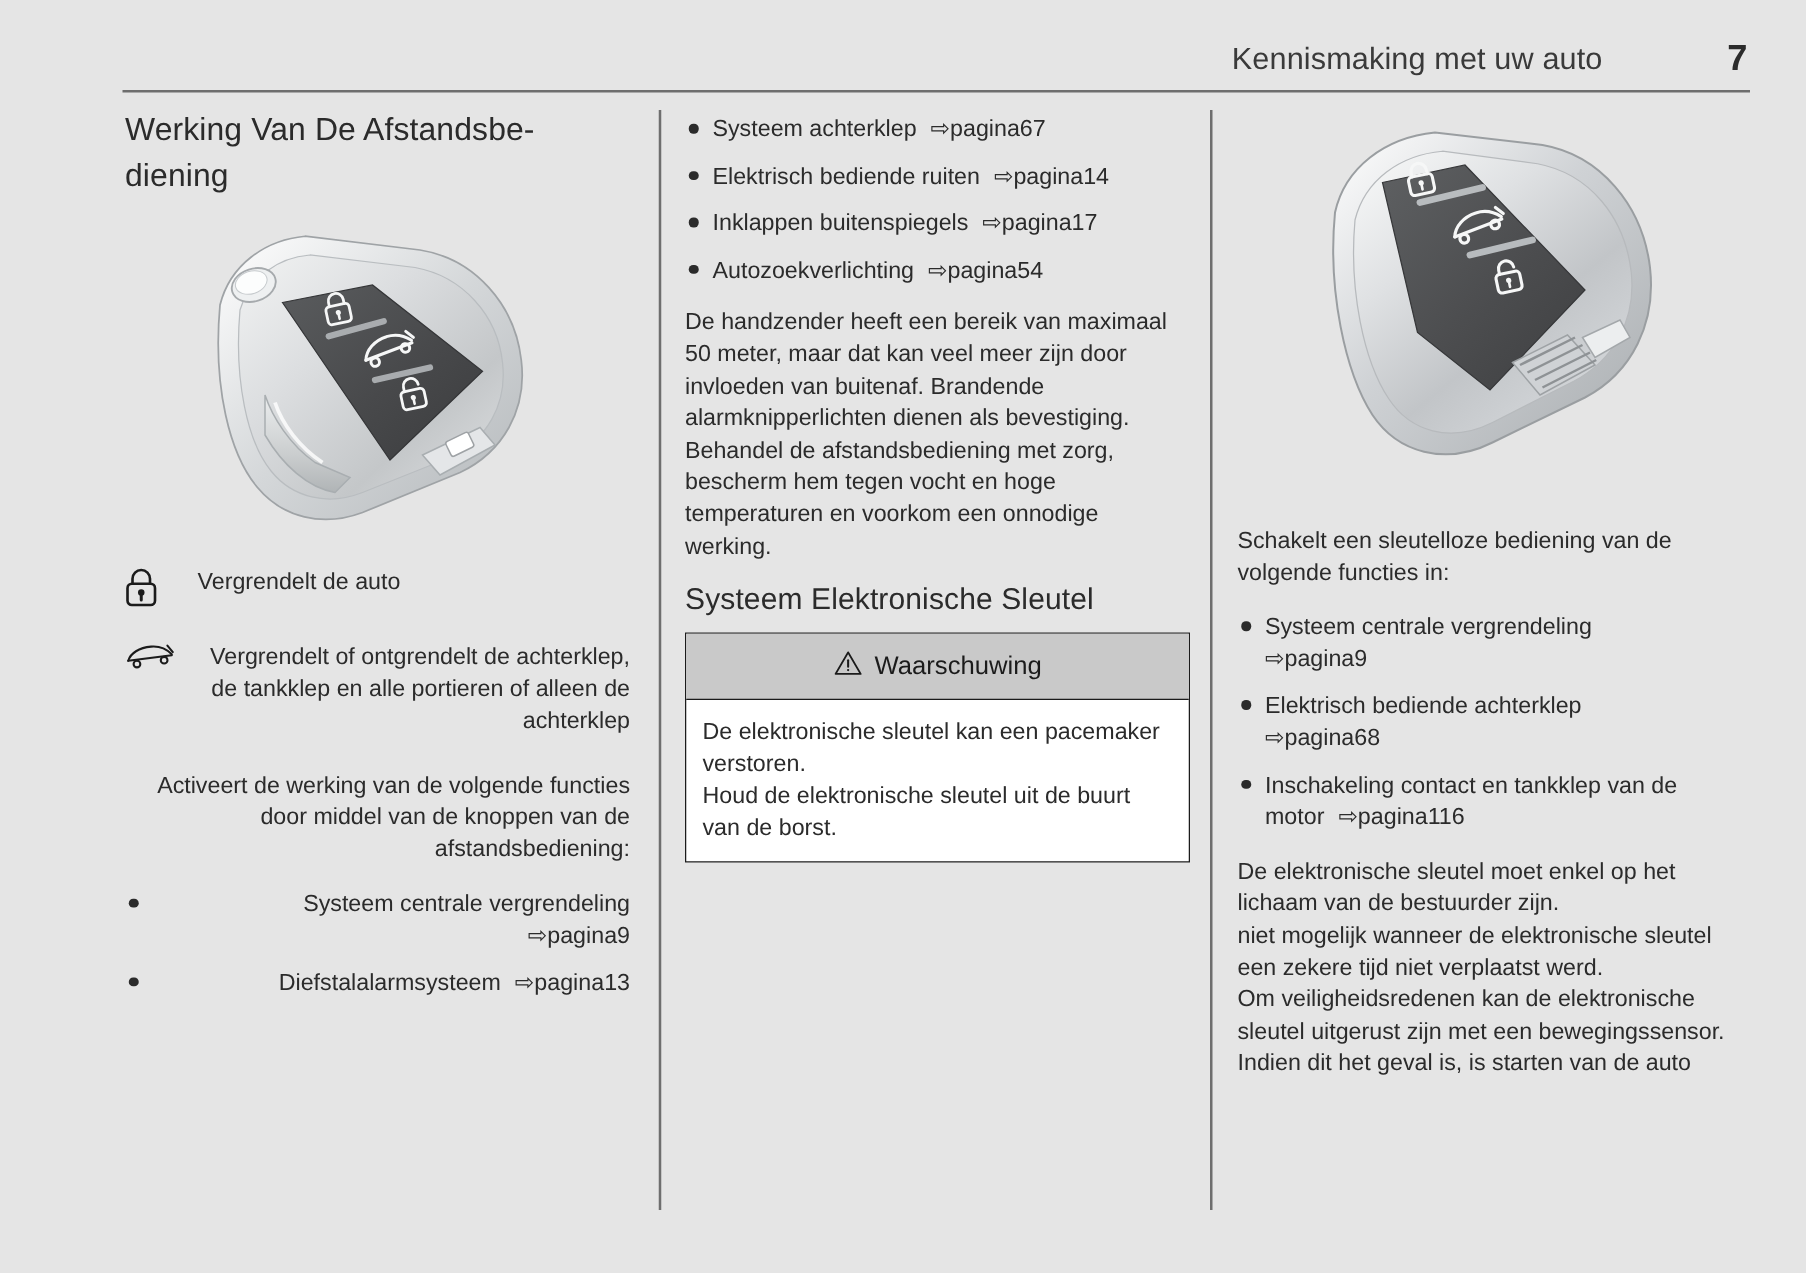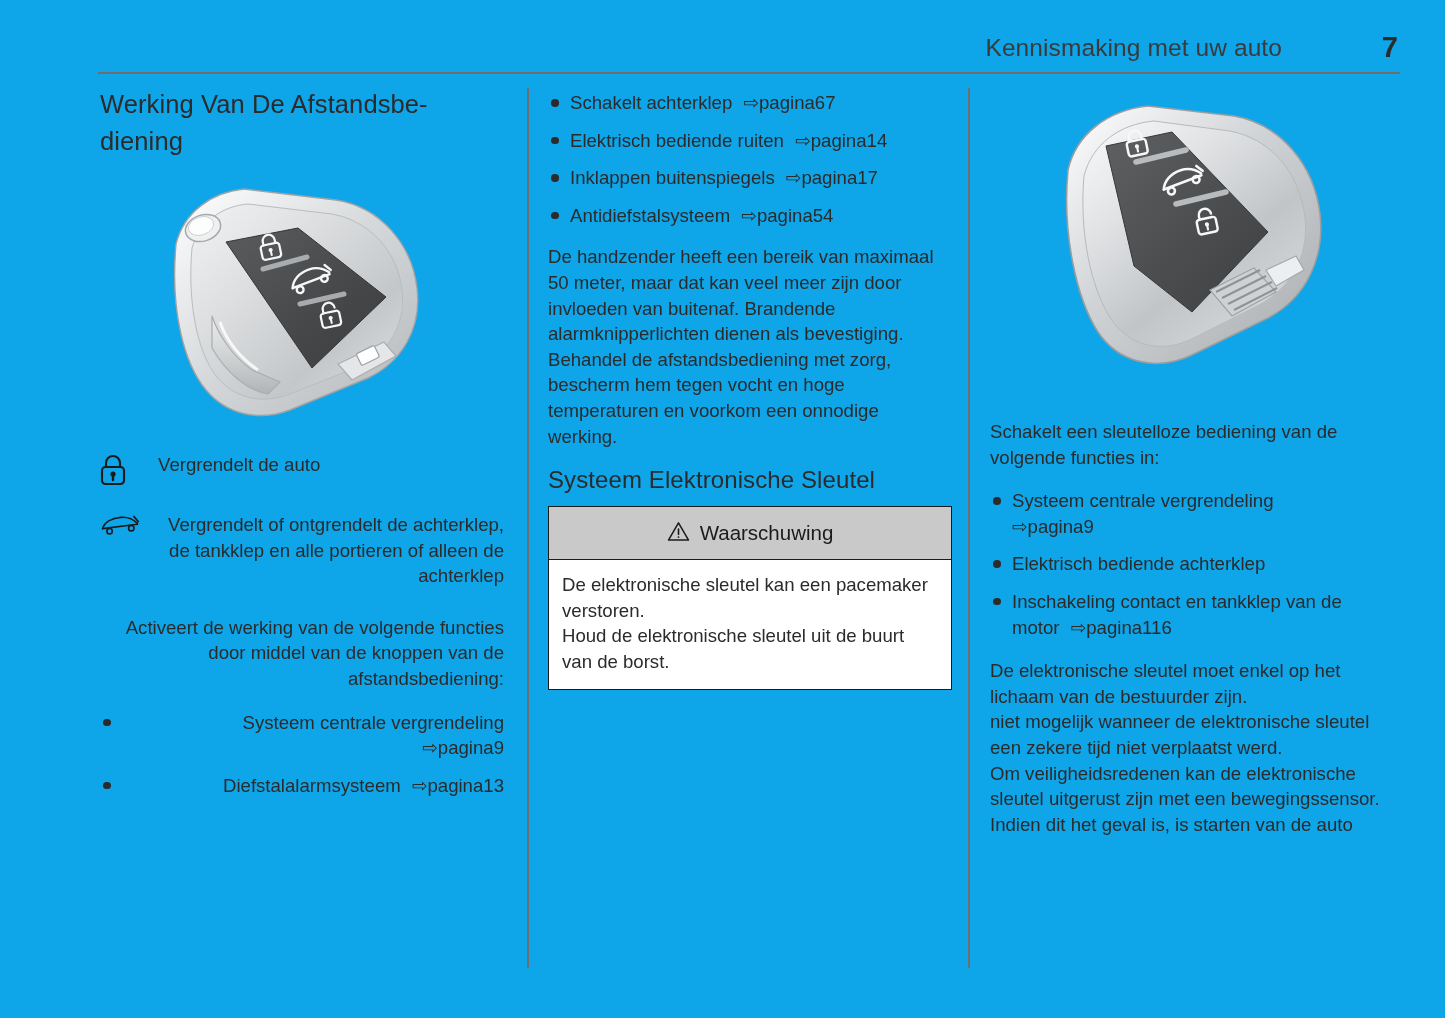--- a/index.html
+++ b/index.html
@@ -9,21 +9,21 @@
     background: #ffffff;
   }
   body {
     font-family: "Liberation Sans", sans-serif;
     color: #2b2b2b;
   }
   #page {
     position: relative;
     width: 1445px;
     height: 1018px;
-    background: #0ea5e9;
+    background: #e5e5e5;
     overflow: hidden;
   }
 
   
   .header {
     position: absolute;
     left: 98px;
     top: 34px;
     width: 1302px;
     height: 42px;
@@ -386,33 +386,33 @@
           <span style="margin-left:6px;">⇨pagina13</span>
         </li>
       </ul>
     </div>
   </div>
 
   <div class="col col-2">
 
     <ul class="bullets" style="margin-top:4px;">
       <li>
-        <span>Schakelt achterklep</span>
+        <span>Systeem achterklep</span>
         <span style="margin-left:6px;">⇨pagina67</span>
       </li>
       <li>
         <span>Elektrisch bediende ruiten</span>
         <span style="margin-left:6px;">⇨pagina14</span>
       </li>
       <li>
         <span>Inklappen buitenspiegels</span>
         <span style="margin-left:6px;">⇨pagina17</span>
       </li>
       <li>
-        <span>Antidiefstalsysteem</span>
+        <span>Autozoekverlichting</span>
         <span style="margin-left:6px;">⇨pagina54</span>
       </li>
     </ul>
 
     <p class="para" style="margin-top:16px;">De handzender heeft een bereik van maximaal 50 meter, maar dat kan veel meer zijn door invloeden van buitenaf. Brandende alarmknipperlichten dienen als bevestiging.</p>
     <p class="para">Behandel de afstandsbediening met zorg, bescherm hem tegen vocht en hoge temperaturen en voorkom een onnodige werking.</p>
 
     <h2 class="sub-title">Systeem Elektronische Sleutel</h2>
 
     <div class="warning-box">
@@ -437,20 +437,21 @@
     <div class="col-3-body">
       <p class="para">Schakelt een sleutelloze bediening van de volgende functies in:</p>
 
       <ul class="bullets" style="margin-top:18px;">
         <li>
           <span>Systeem centrale vergrendeling</span>
           <span class="wrap-indent">⇨pagina9</span>
         </li>
         <li>
           <span>Elektrisch bediende achterklep</span>
+          <span class="wrap-indent">⇨pagina68</span>
         </li>
         <li>
           <span>Inschakeling contact en tankklep van de motor</span>
           <span style="margin-left:6px;margin-top:29px;">⇨pagina116</span>
         </li>
       </ul>
 
       <p class="para" style="margin-top:18px;">De elektronische sleutel moet enkel op het lichaam van de bestuurder zijn.</p>
       <p class="para">niet mogelijk wanneer de elektronische sleutel een zekere tijd niet verplaatst werd.</p>
       <p class="para">Om veiligheidsredenen kan de elektronische sleutel uitgerust zijn met een bewegingssensor. Indien dit het geval is, is starten van de auto</p>

